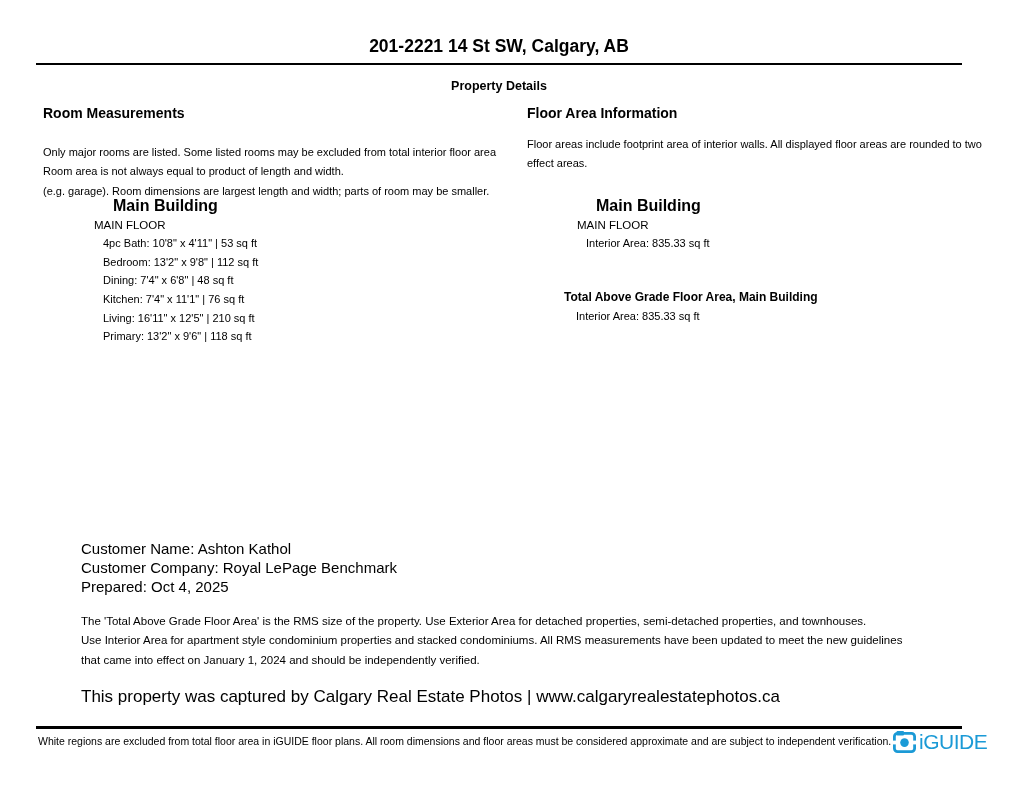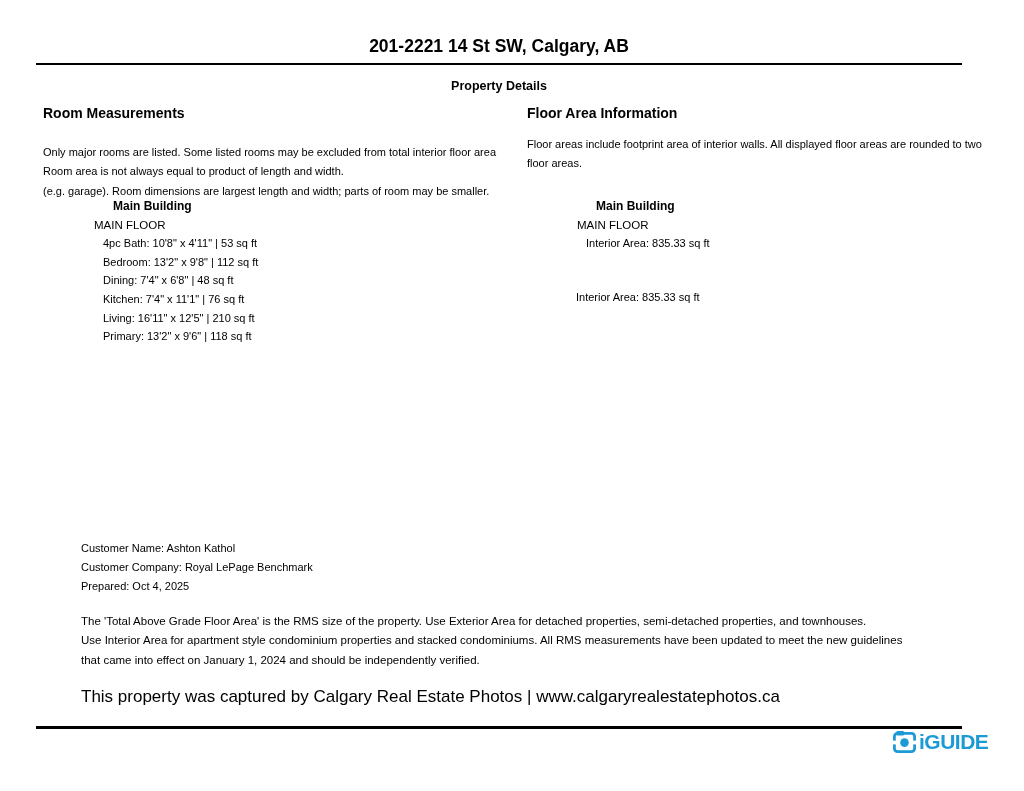--- a/index.html
+++ b/index.html
@@ -28,37 +28,37 @@
   .col-heading { position: absolute; font-size: 14px; font-weight: bold; margin: 0; }
   .rm-heading { left: 43px; top: 105px; }
   .fa-heading { left: 527px; top: 105px; }
   .desc { position: absolute; font-size: 11px; line-height: 19.3px; }
   .rm-desc { left: 43px; top: 124px; width: 475px; margin-top: 19px; }
   .fa-desc { left: 527px; top: 124px; width: 478px; }
   .desc .line { display: block; }
   .building { position: absolute; font-size: 11px; line-height: 18.6px; }
   .rm-building { left: 81px; top: 197px; }
   .fa-building { left: 564px; top: 197px; }
-  .building-name { font-weight: bold; font-size: 12px; padding-left: 32px; }
+  .building-name { font-weight: bold; font-size: 16px; padding-left: 32px; }
   .floor-name { padding-left: 13px; font-size: 11.5px; }
   .room-line { padding-left: 22px; }
   .interior-line-deep { padding-left: 22px; }
   .fa-total { position: absolute; left: 564px; top: 288px; font-size: 11px; line-height: 18.6px; }
   .fa-total-heading { font-weight: bold; font-size: 12px; }
   .interior-line { padding-left: 12px; }
-  .customer-block { position: absolute; left: 81px; top: 539px; font-size: 11px; line-height: 19.2px; }
+  .customer-block { position: absolute; left: 81px; top: 539px; font-size: 15px; line-height: 19.2px; }
   .rms-note { position: absolute; left: 81px; top: 612px; font-size: 11.5px; line-height: 19.3px; }
   .rms-note .line { display: block; }
   .captured-note { position: absolute; left: 81px; top: 687px; font-size: 17px; margin: 0; }
   .footer-rule {
     position: absolute; top: 726px; left: 36px; right: 36px;
     border: none; border-top: 3px solid #000; margin: 0;
   }
   .footer-text { position: absolute; left: 38px; top: 735px; font-size: 10.5px; }
-  .brand { position: absolute; left: 893px; top: 731px; display: flex; align-items: center; gap: 3px; font-weight: bold; }
+  .brand { position: absolute; left: 893px; top: 731px; display: flex; align-items: center; gap: 3px; }
   .brand-text {
     font-size: 21px; line-height: 22px; color: #1b9ad6; letter-spacing: -0.5px;
     font-family: "Liberation Sans", "DejaVu Sans", sans-serif;
   }
 </style>
 </head>
 <body>
 
 <div class="page">
 
@@ -80,48 +80,50 @@
     <div class="room-line">Bedroom: 13'2" x 9'8" | 112 sq ft</div>
     <div class="room-line">Dining: 7'4" x 6'8" | 48 sq ft</div>
     <div class="room-line">Kitchen: 7'4" x 11'1" | 76 sq ft</div>
     <div class="room-line">Living: 16'11" x 12'5" | 210 sq ft</div>
     <div class="room-line">Primary: 13'2" x 9'6" | 118 sq ft</div>
   </div>
 
   <h3 class="col-heading fa-heading">Floor Area Information</h3>
   <p class="desc fa-desc">
     <span class="line">Floor areas include footprint area of interior walls. All displayed floor areas are rounded to two</span>
-    <span class="line">floor areas.</span>
+    <span class="line">effect areas.</span>
   </p>
 
   <div class="building fa-building">
     <div class="building-name">Main Building</div>
     <div class="floor-name">MAIN FLOOR</div>
     <div class="interior-line-deep">Interior Area: 835.33 sq ft</div>
   </div>
 
   <div class="fa-total">
+    <div class="fa-total-heading">Total Above Grade Floor Area, Main Building</div>
     <div class="interior-line">Interior Area: 835.33 sq ft</div>
   </div>
 
   <div class="customer-block">
     <div>Customer Name: Ashton Kathol</div>
     <div>Customer Company: Royal LePage Benchmark</div>
     <div>Prepared: Oct 4, 2025</div>
   </div>
 
   <div class="rms-note">
     <span class="line">The 'Total Above Grade Floor Area' is the RMS size of the property. Use Exterior Area for detached properties, semi-detached properties, and townhouses.</span>
     <span class="line">Use Interior Area for apartment style condominium properties and stacked condominiums. All RMS measurements have been updated to meet the new guidelines</span>
     <span class="line">that came into effect on January 1, 2024 and should be independently verified.</span>
   </div>
 
   <p class="captured-note">This property was captured by Calgary Real Estate Photos | www.calgaryrealestatephotos.ca</p>
 
   <hr class="footer-rule">
+  <span class="footer-text">White regions are excluded from total floor area in iGUIDE floor plans. All room dimensions and floor areas must be considered approximate and are subject to independent verification.</span>
 
   <div class="brand">
     <span style="display:inline-flex;">
       <svg width="23" height="22" viewBox="0 0 23 22" aria-hidden="true">
         <rect x="1.4" y="2.4" width="20.2" height="18.2" rx="3.2" fill="none" stroke="#1b9ad6" stroke-width="2.8"></rect>
         <rect x="3.5" y="0" width="7.5" height="4.5" rx="1" fill="#1b9ad6"></rect>
         <rect x="0" y="9.6" width="3" height="3.8" fill="#ffffff"></rect>
         <rect x="20" y="9.6" width="3" height="3.8" fill="#ffffff"></rect>
         <circle cx="11.5" cy="11.6" r="4.3" fill="#1b9ad6"></circle>
       </svg>

